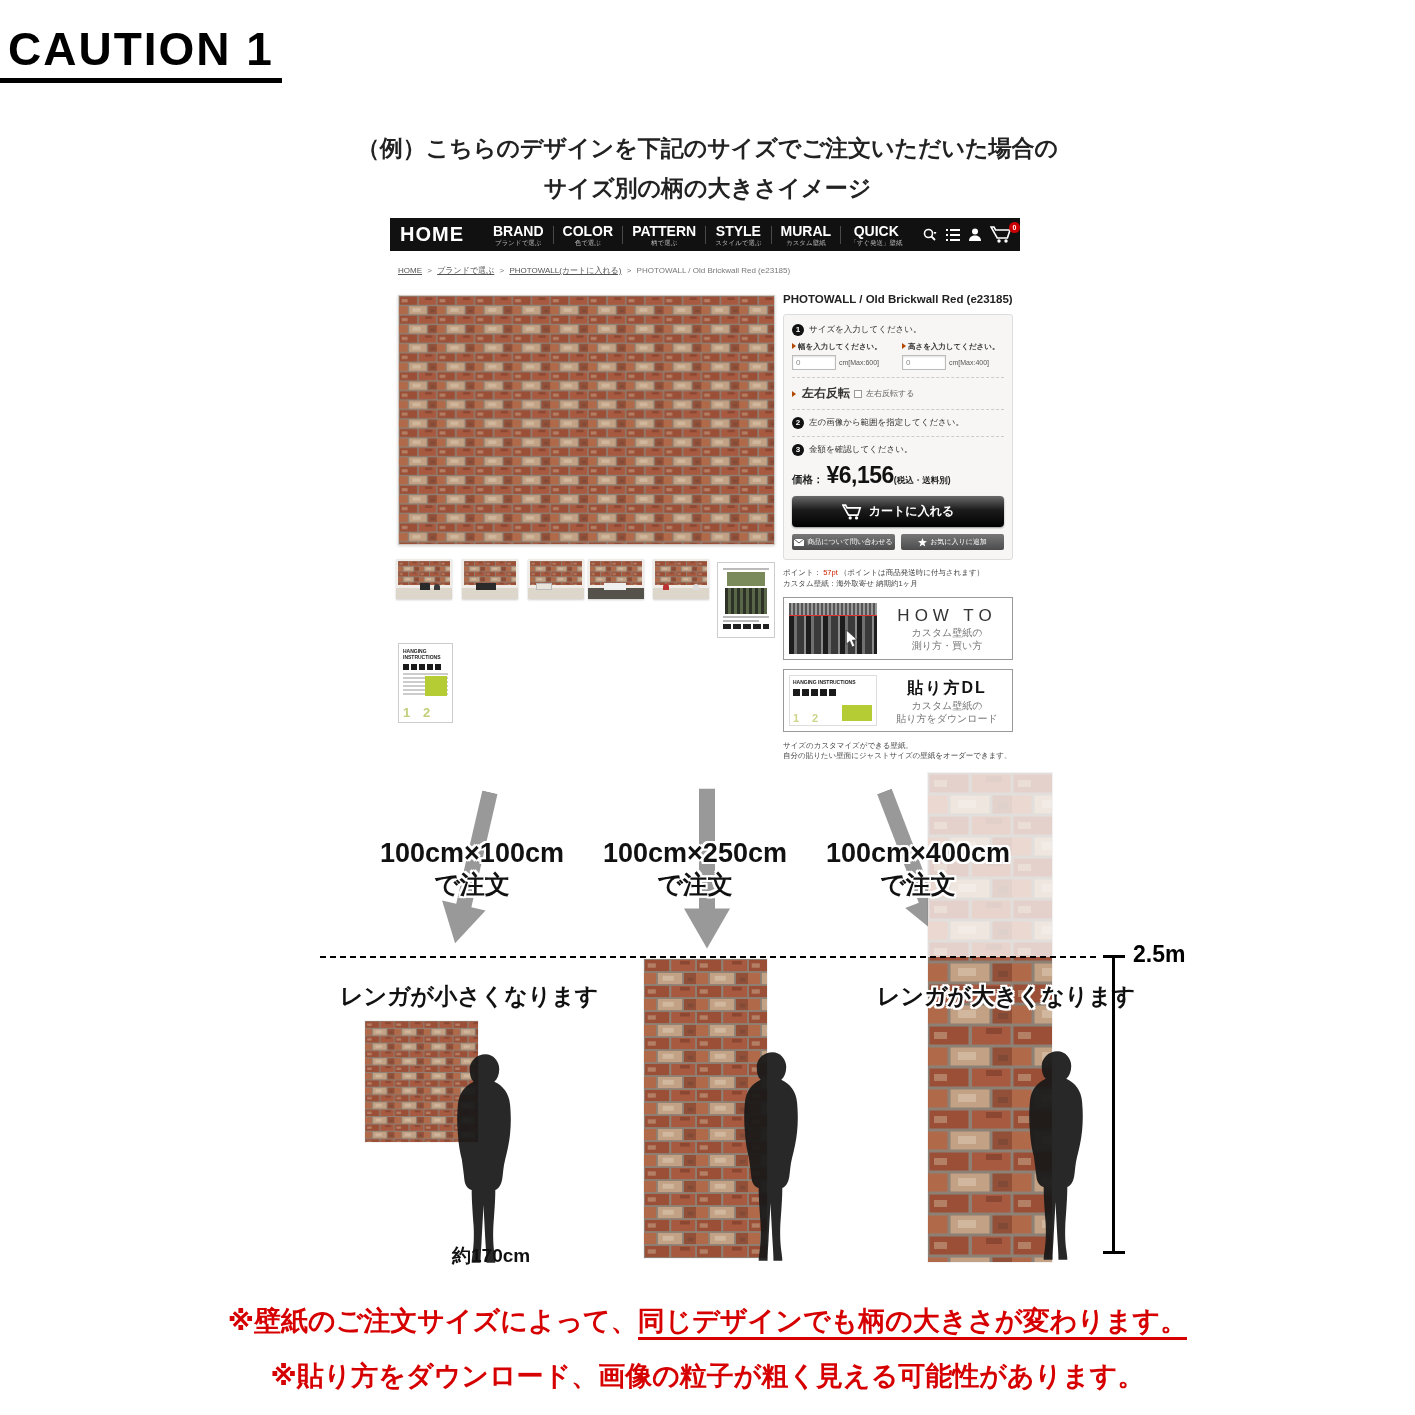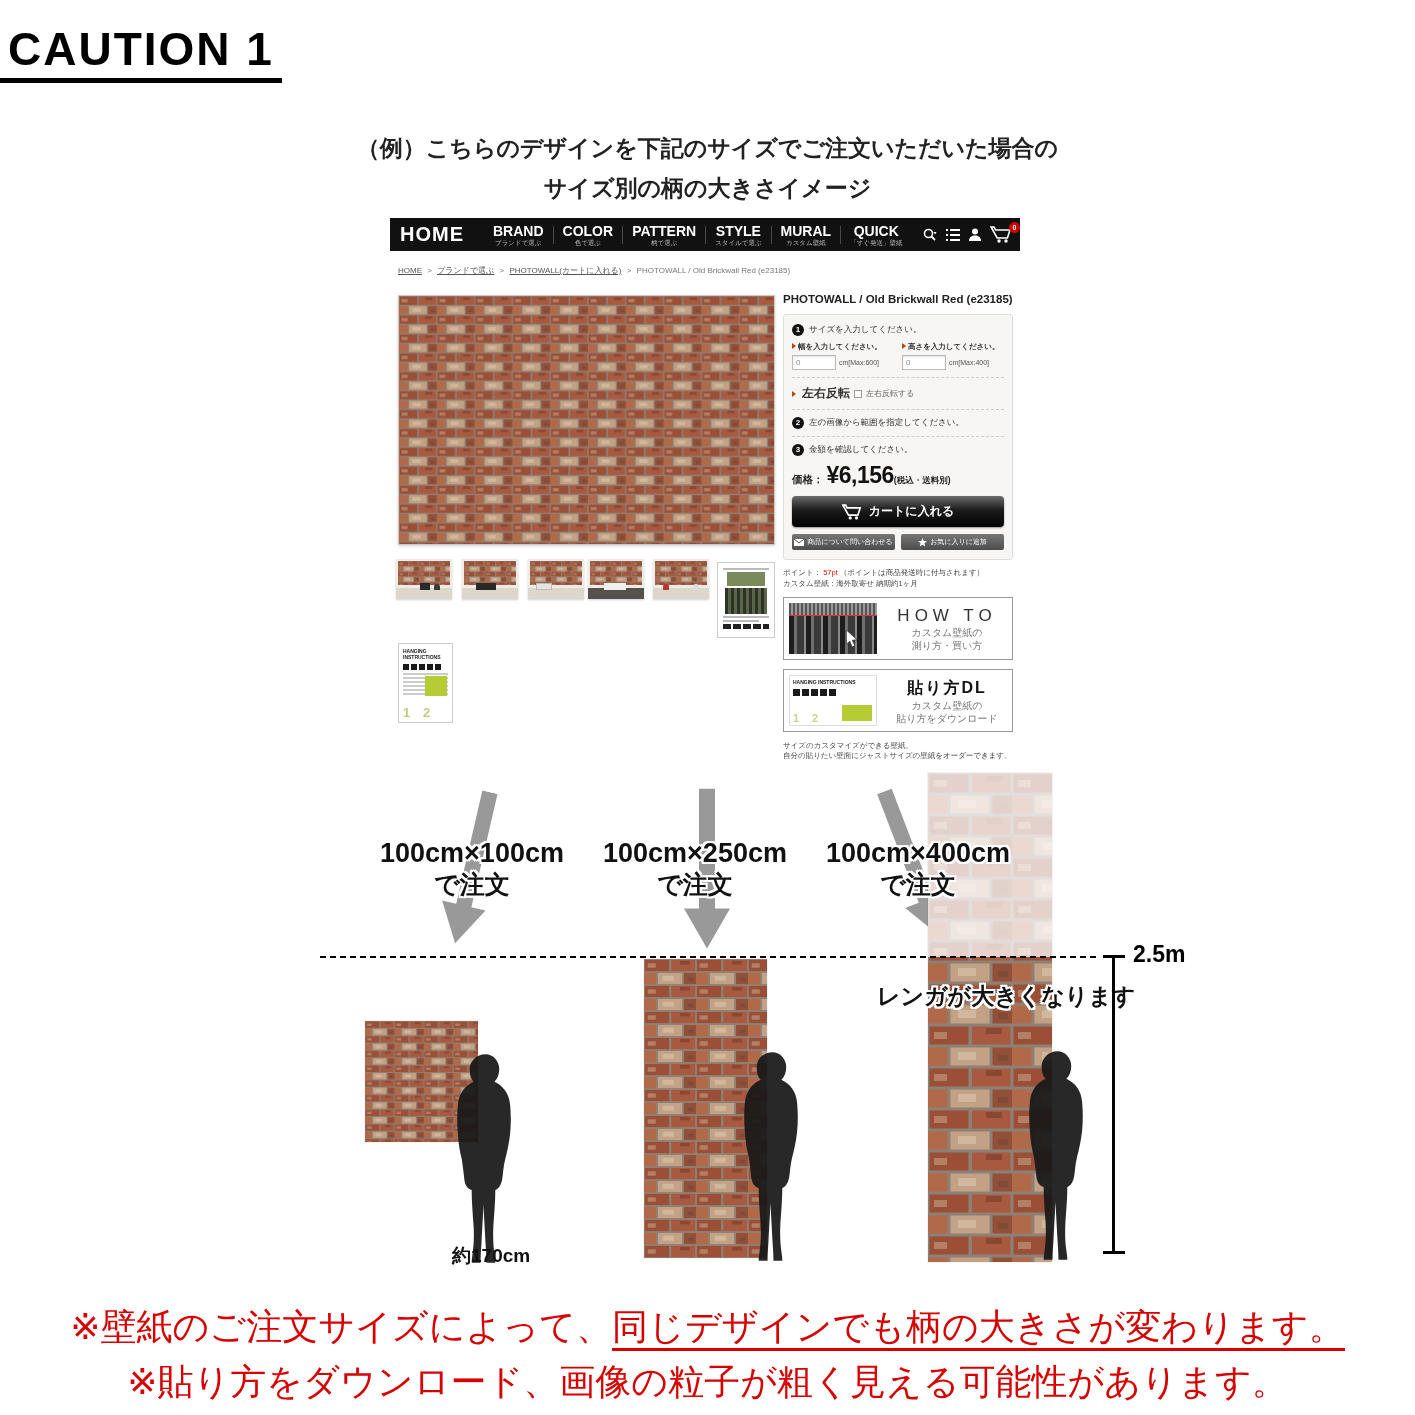--- a/index.html
+++ b/index.html
@@ -104,21 +104,21 @@
 .notelabel{position:absolute;font-size:23px;font-weight:bold;color:#111;white-space:nowrap;
  text-shadow:-2px -2px 0 #fff,2px -2px 0 #fff,-2px 2px 0 #fff,2px 2px 0 #fff,0 -2px #fff,0 2px #fff,-2px 0 #fff,2px 0 #fff}
 .person{position:absolute}
 .caption{position:absolute;font-size:19px;font-weight:bold;color:#111}
 .bracket{position:absolute;left:1103px;top:955px;width:22px;height:299px}
 .bracket .v{position:absolute;left:9px;top:0;bottom:0;width:3px;background:#000}
 .bracket .h{position:absolute;left:0;width:22px;height:3px;background:#000}
 .bracket .hb{bottom:0}
 .wallh{position:absolute;left:1133px;top:941px;font-size:23px;font-weight:bold;color:#000}
 
-.warn{position:absolute;left:0;width:100%;text-align:center;color:#d60000;font-weight:normal;font-size:36px}
+.warn{position:absolute;left:0;width:100%;text-align:center;color:#d60000;font-weight:bold;font-size:27px}
 .warn .ul{border-bottom:3px solid #d60000;padding-bottom:1px}
 .w1{top:1303px}
 .w2{top:1358px}
 </style>
 </head>
 <body>
 
 <div class="canvas">
 
 <svg width="0" height="0" style="position:absolute" aria-hidden="true">
@@ -452,20 +452,21 @@
       <span class="sz">100cm×250cm</span>
       <span class="od">で注文</span>
     </div>
 <div class="sizelabel" style="left:803px;top:838px">
       <span class="sz">100cm×400cm</span>
       <span class="od">で注文</span>
     </div>
 
 <div class="dashline"></div>
 
+<div class="notelabel" style="left:340px;top:981px">レンガが小さくなります</div>
 <div class="notelabel" style="left:877px;top:981px">レンガが大きくなります</div>
 
 <div class="brickpanel" style="left:365px;top:1021px;width:113px;height:121px">
   <svg width="113" height="121">
         <rect width="113" height="121" fill="url(#bpS)"></rect>
       </svg>
 </div>
 
 <div class="brickpanel" style="left:644px;top:959px;width:123px;height:299px">
   <svg width="123" height="299">

